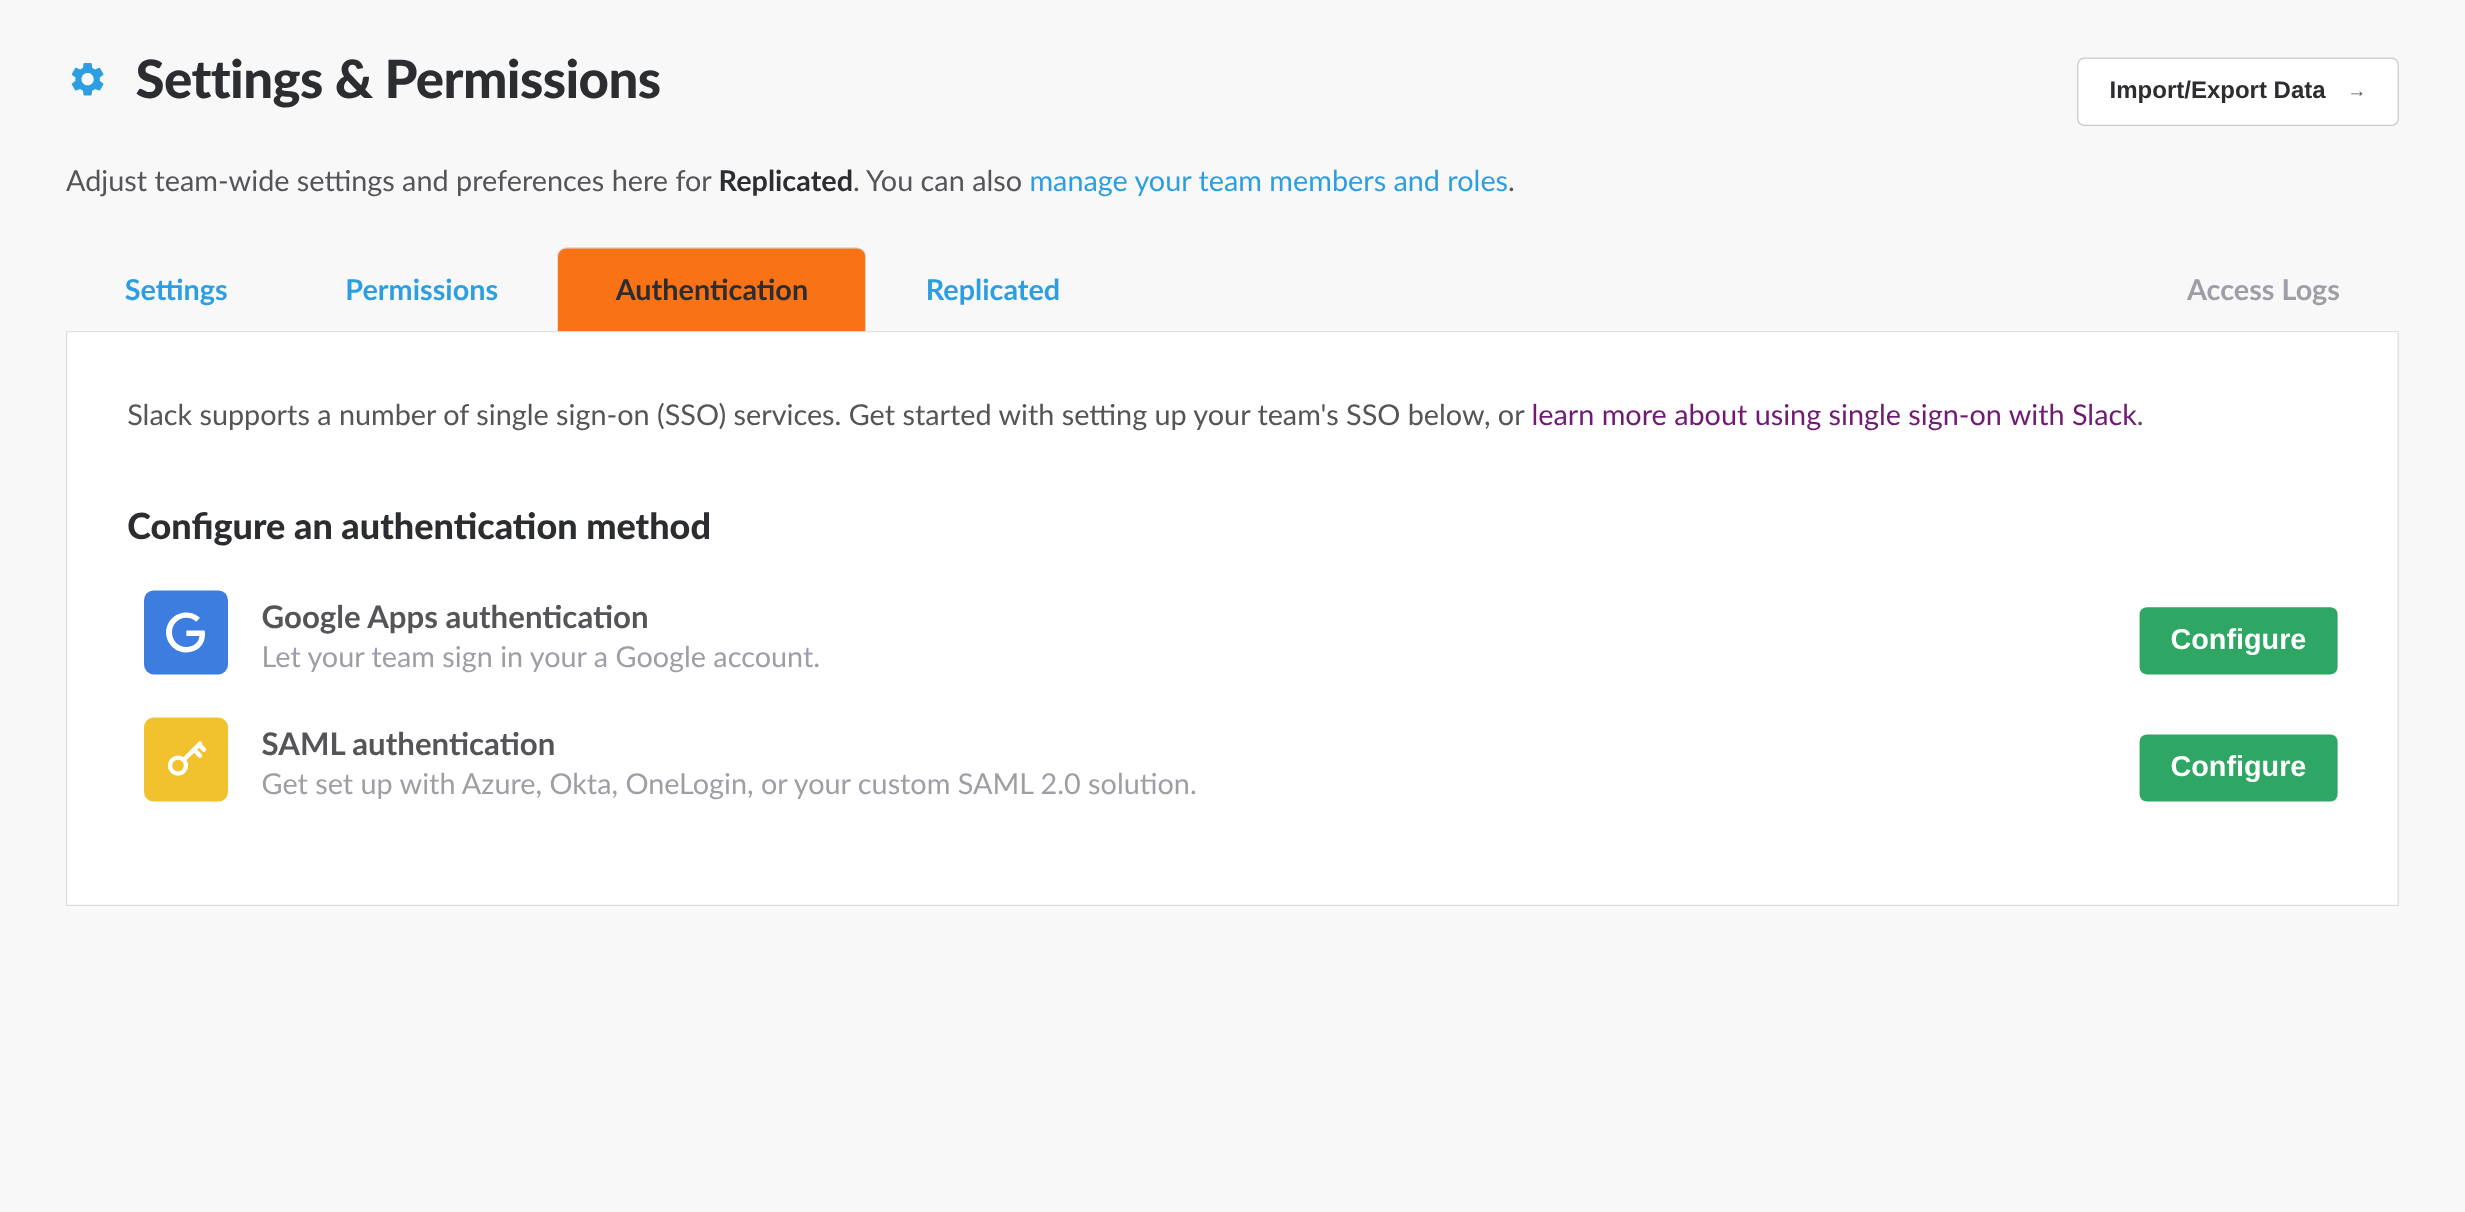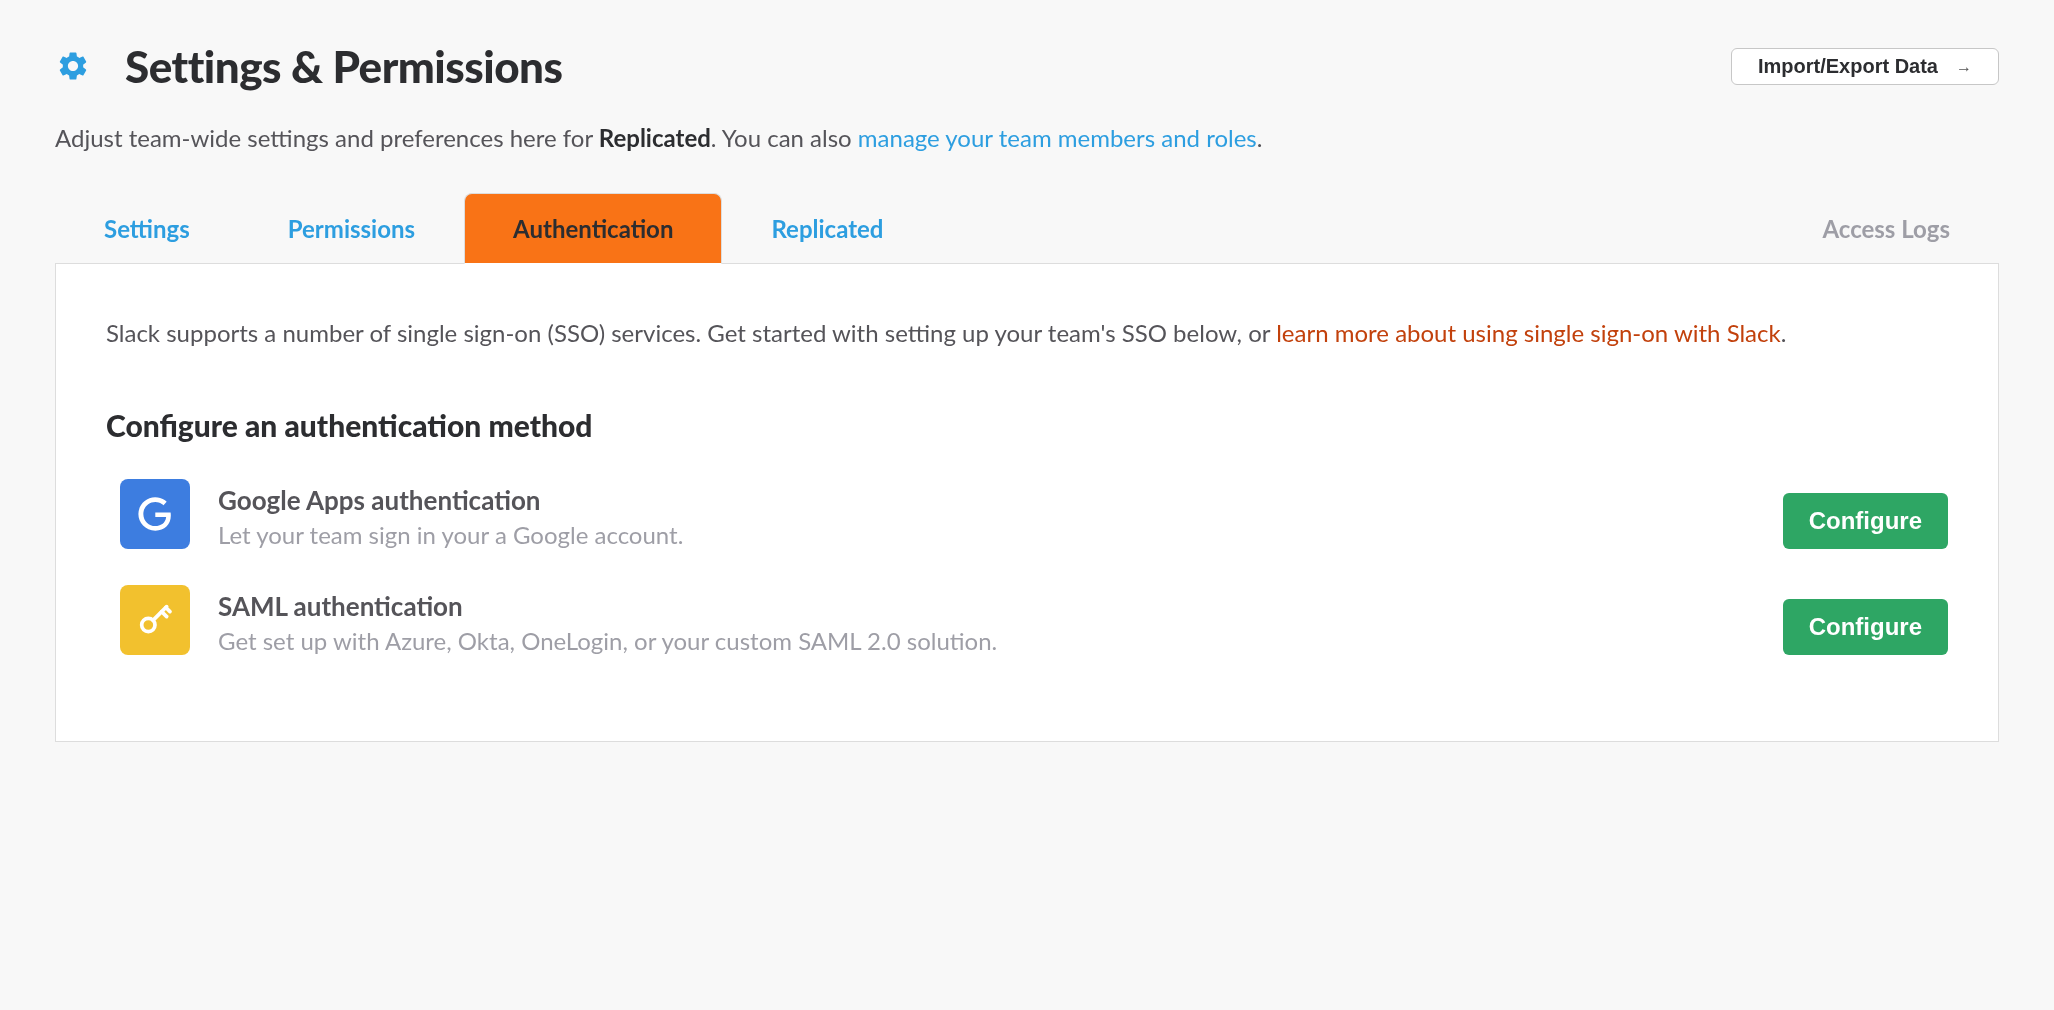--- a/index.html
+++ b/index.html
@@ -15,21 +15,21 @@
     }
     .header-row {
       display: flex;
       justify-content: space-between;
       align-items: flex-start;
       margin-bottom: 28px;
     }
     .title-wrap {
       display: flex;
       align-items: center;
-      gap: 34px;
+      gap: 22px;
       text-align: center;
     }
     .gear-icon {
       color: #2d9ee0;
       width: 36px;
       height: 36px;
       display: inline-flex;
       align-items: center;
       justify-content: center;
     }
@@ -40,21 +40,21 @@
     h1.page-title {
       font-size: 44px;
       font-weight: 900;
       color: #2c2d30;
       letter-spacing: -0.5px;
     }
     .import-export-btn {
       background: #fff;
       border: 1px solid #c7c7c7;
       border-radius: 6px;
-      padding: 6px 26px;
+      padding: 16px 26px;
       font-size: 20px;
       font-weight: 700;
       color: #2c2d30;
       cursor: pointer;
       display: flex;
       align-items: center;
       gap: 18px;
       margin-top: 8px;
     }
     .import-export-btn .arrow {
@@ -109,21 +109,21 @@
       padding: 50px;
       min-height: 400px;
     }
     .intro-text {
       font-size: 24px;
       color: #555459;
       line-height: 1.55;
       margin-bottom: 56px;
     }
     .intro-text a {
-      color: #c2410c;
+      color: #701a75;
       text-decoration: none;
     }
     .section-heading {
       font-size: 30px;
       font-weight: 900;
       color: #2c2d30;
       margin-bottom: 36px;
     }
     .method-row {
       display: flex;

